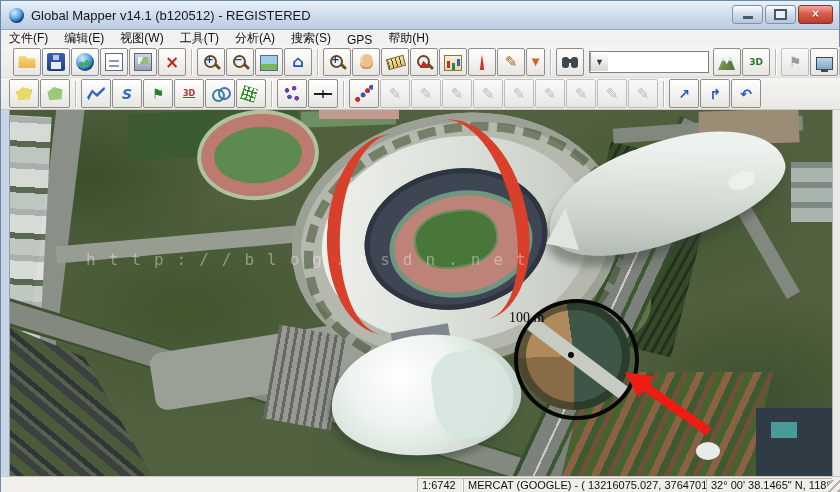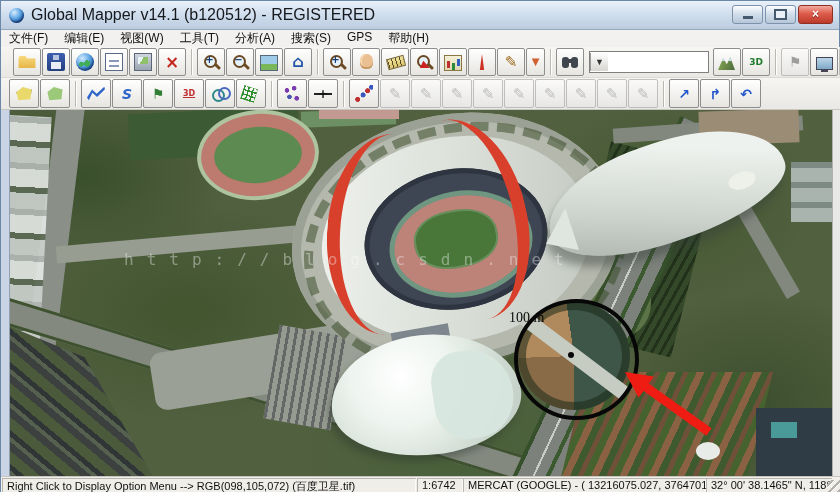--- a/index.html
+++ b/index.html
@@ -6,32 +6,32 @@
     font-family:"Liberation Sans","DejaVu Sans",sans-serif;}
   .app{position:relative;width:838px;height:490px;border:1px solid #6b88a8;background:#f0efec;}
 
   
   .titlebar{position:absolute;left:0;top:0;width:100%;height:28px;
     background:linear-gradient(#e9f1f9,#cfdded 50%,#bcccdf);
     border-bottom:1px solid #96a8bc;display:flex;align-items:center;}
   .title-icon{width:15px;height:15px;margin:0 7px 0 8px;border-radius:50%;
     background:radial-gradient(circle at 35% 30%,#d6ecff 0%,#5aa2e0 45%,#1d5fae 80%,#0c3b77 100%);
     box-shadow:inset -1px -2px 2px rgba(0,0,40,.45);}
-  .title-text{font-size:16px;color:#15181c;}
+  .title-text{font-size:13px;color:#15181c;}
   .winbtns{position:absolute;right:6px;top:4px;display:flex;}
   .wbtn{width:29px;height:17px;border:1px solid #7d93ab;border-radius:3px;margin-left:2px;
     background:linear-gradient(#fdfeff,#d3dfec 45%,#b7c7d9);display:flex;align-items:center;justify-content:center;}
   .wbtn.min::before{content:"";width:10px;height:3px;background:#44586e;margin-top:6px;}
   .wbtn.max::before{content:"";width:9px;height:7px;border:2px solid #44586e;background:#e9f0f7;}
   .wbtn.close{width:33px;background:linear-gradient(#f2a89e,#dd5c4b 45%,#bc3a2a);border-color:#8e2f22;}
   .wbtn.close span{color:#fff;font-weight:bold;font-size:12px;line-height:15px;text-shadow:0 1px 1px #7c1f14;}
 
   
   .menubar{position:absolute;left:0;top:29px;width:100%;height:17px;background:#f2f1ef;
-    display:flex;align-items:flex-start;font-size:12px;color:#111;}
+    display:flex;align-items:flex-end;font-size:12px;color:#111;}
   .menu-item{padding:0 8px;}
 
   
   .tbrow{position:absolute;left:0;width:100%;background:linear-gradient(#f6f5f2,#e9e8e4);display:flex;align-items:center;}
   .tb1{top:46px;height:30px;border-bottom:1px solid #dddbd6;padding-left:12px;}
   .tb2{top:77px;height:31px;border-bottom:1px solid #c9c7c2;padding-left:8px;}
   .tb{width:26px;height:26px;border:1px solid #8e8e8e;border-radius:2px;flex:0 0 auto;
     background:linear-gradient(#ffffff,#e6e5e0);display:flex;align-items:center;justify-content:center;margin-right:1px;}
   .tb2 .tb{width:28px;height:27px;}
   .sep{width:0;height:26px;border-left:1px solid #bab8b3;border-right:1px solid #fff;margin:0 4px;flex:0 0 auto;}
@@ -113,21 +113,21 @@
     radial-gradient(ellipse 200px 130px at 10% 18%,#3a4f2c 0%,rgba(0,0,0,0) 70%),
     radial-gradient(ellipse 260px 160px at 22% 55%,#42552f 0%,rgba(0,0,0,0) 70%),
     radial-gradient(ellipse 200px 150px at 80% 25%,#445832 0%,rgba(0,0,0,0) 70%),
     radial-gradient(ellipse 240px 140px at 55% 92%,#48603a 0%,rgba(0,0,0,0) 70%),
     radial-gradient(ellipse 220px 160px at 90% 80%,#3c4f2e 0%,rgba(0,0,0,0) 70%),
     #51603f;}
   .map *{position:absolute;}
   .frame-left{left:0;top:0;bottom:0;width:8px;background:#c9d5e5;border-right:1px solid #8fa0b5;z-index:60;}
   .frame-right{right:0;top:0;bottom:0;width:8px;background:#e8e9e6;border-left:1px solid #b0b2ae;z-index:60;}
   .wm{left:85px;top:140px;color:rgba(255,255,255,.38);font:16px "DejaVu Sans Mono",monospace;
-    letter-spacing:13px;white-space:nowrap;z-index:40;margin-left:38px;}
+    letter-spacing:13px;white-space:nowrap;z-index:40;}
   .ann-label{left:508px;top:163px;width:90px;color:#0a0a0a;font:14px "Liberation Serif","DejaVu Serif",serif;z-index:45;margin-top:37px;}
   .scalebar{left:1px;top:313px;width:336px;height:50px;background:rgba(233,234,227,.85);
     border:2px solid #1a1a1a;z-index:50;}
   .sb-line{left:20px;top:13px;width:294px;height:2px;background:#111;}
   .sb-tick{top:6px;width:2px;height:16px;background:#111;}
   .sb-lab{top:26px;width:56px;text-align:center;color:#111;font:14px "Liberation Serif","DejaVu Serif",serif;white-space:nowrap;}
 
   
   .statusbar{position:absolute;left:0;top:475px;width:840px;height:17px;background:#f0efeb;border-top:1px solid #c8c6c0;}
   .scell{position:absolute;top:1px;height:14px;box-shadow:inset 1px 1px 0 #b9b6b0,inset -1px -1px 0 #fbfaf7;
@@ -396,20 +396,19 @@
     </svg>
 
     <div class="wm">http://blog.csdn.net</div>
 
 
     <div class="frame-left"></div>
     <div class="frame-right"></div>
   </div>
 
   <div class="statusbar">
-    <div class="scell" style="left:1px;width:404px;">Right Click to Display Option Menu --&gt; RGB(098,105,072) (百度卫星.tif)</div>
     <div class="scell" style="left:416px;width:36px;">1:6742</div>
     <div class="scell" style="left:462px;width:233px;">MERCAT (GOOGLE) - ( 13216075.027, 3764701.629 )</div>
     <div class="scell" style="left:705px;width:116px;">32° 00' 38.1465" N, 118°</div>
     <div class="grip"></div>
   </div>
 
 </div>
 
 </body></html>

